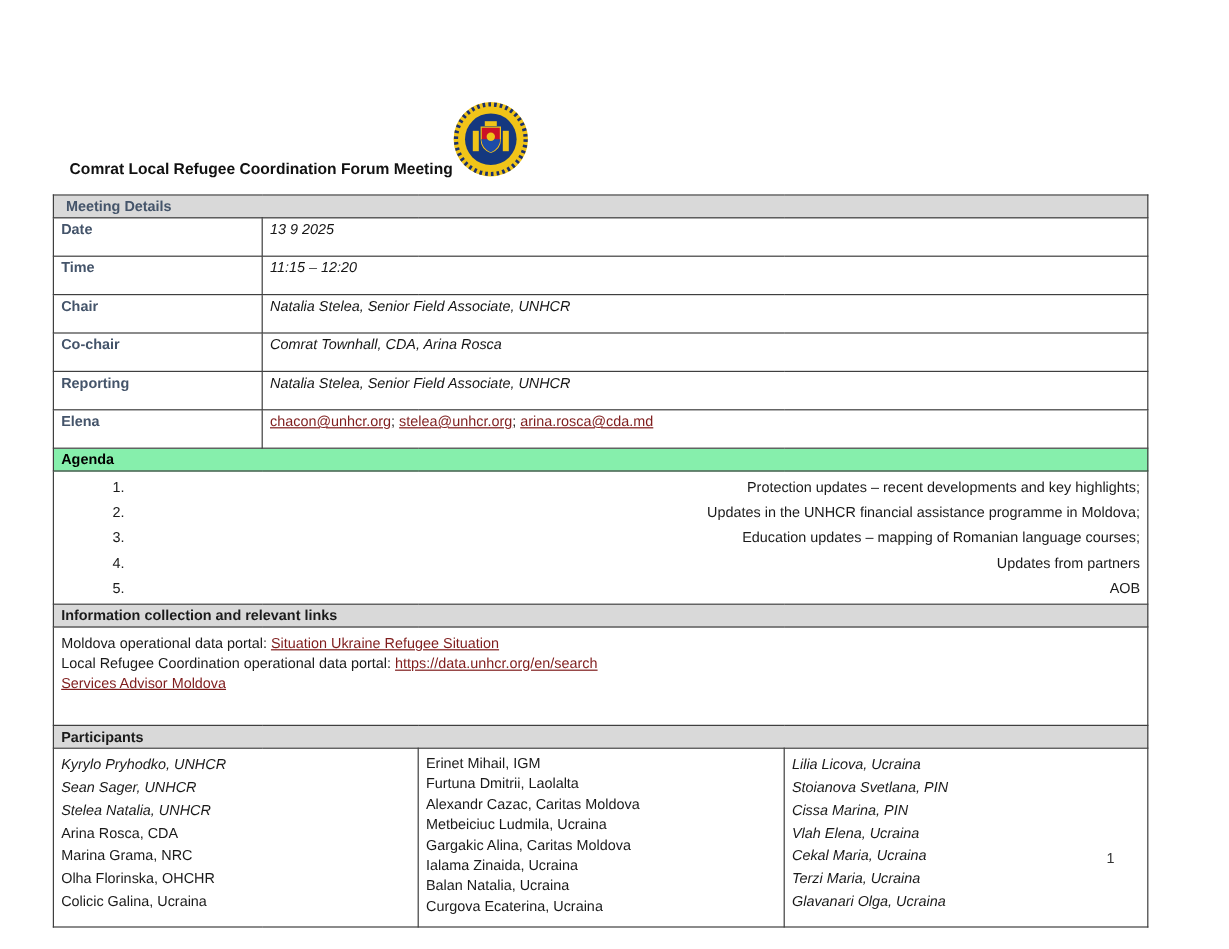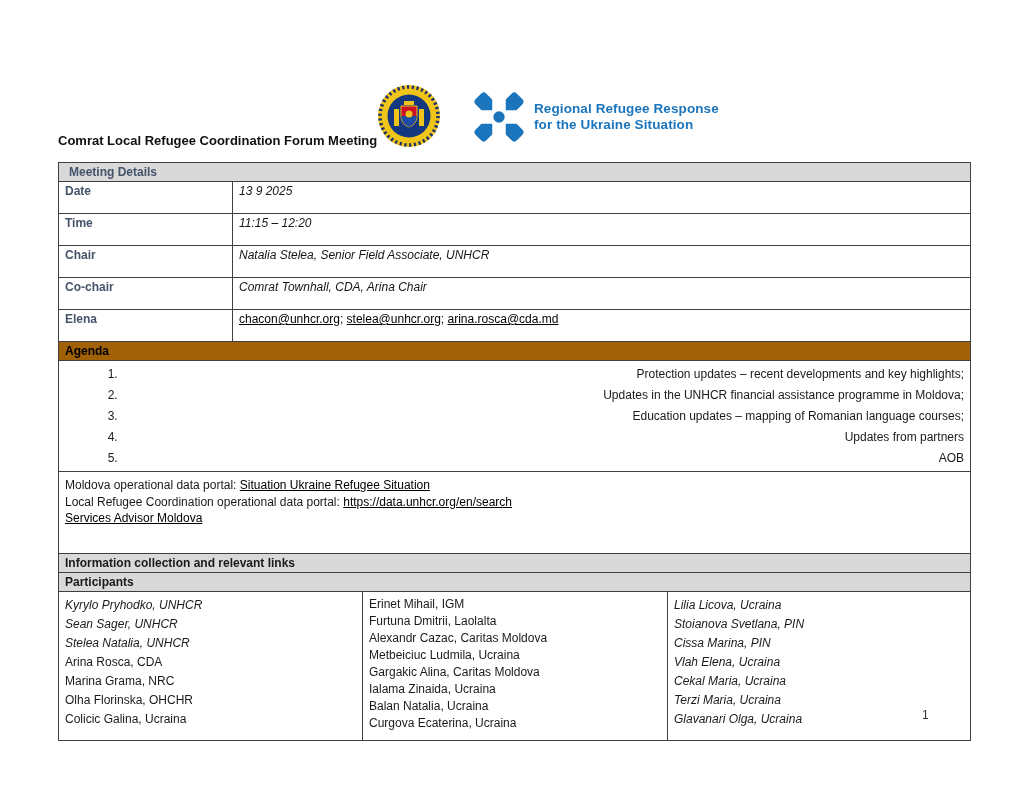--- a/index.html
+++ b/index.html
@@ -11,35 +11,35 @@
   }
   .logo-row { position:absolute; left:0; top:40px; width:1024px; height:72px; }
   .seal { position:absolute; left:377px; top:44px; width:64px; height:64px; }
   .rrr { position:absolute; left:472px; top:50px; display:flex; align-items:center; gap:8px; }
   .rrr-x { width:54px; height:54px; }
   .rrr-text { font-weight:bold; color:#1b75bc; font-size:13.5px; line-height:16px; letter-spacing:0.1px; }
 
   .doc-title { position:absolute; left:58px; top:133px; font-weight:bold; font-size:13px; color:#111; }
 
   table.doc {
-    position:absolute; left:58px; top:162px; width:912px;
+    position:absolute; left:44px; top:162px; width:912px;
     border-collapse:collapse; table-layout:fixed;
   }
   table.doc td { border:1px solid #3f3f3f; vertical-align:top; padding:2px 6px; }
   col.c1 { width:174px; } col.c2 { width:130px; } col.c3 { width:305px; } col.c4 { width:303px; }
 
   .hdr-gray { background:#d9d9d9; font-weight:bold; }
   .hdr-blue { color:#44546a; }
   .lbl { font-weight:bold; color:#44546a; }
   td.rowcell { height:32px; }
   .val-it { font-style:italic; color:#161616; }
-  a.lnk { color:#000000; text-decoration:underline; cursor:pointer; }
+  a.lnk { color:#7f1d1d; text-decoration:underline; cursor:pointer; }
   .sep { color:#1a1a1a; }
 
-  .agenda-hdr { font-weight:bold; color:#000; background:#a16207; }
+  .agenda-hdr { font-weight:bold; color:#000; background:#86efac; }
   ol.agenda { list-style:decimal; padding:4px 0 2px 56px; }
   ol.agenda li { margin-bottom:7px; padding-left:8px;text-align:right; }
   ol.agenda li:last-child { margin-bottom:2px; }
 
   .info-cell { padding:5px 6px 26px 6px !important; line-height:16.5px; }
 
   .pcol { line-height:19px; padding-top:4px !important; padding-bottom:8px !important; height:145px;margin-top:10px; }
   .pcol.tight { line-height:17px; }
   .it { font-style:italic; }
 
@@ -54,35 +54,20 @@
     <circle cx="32" cy="32" r="29" fill="none" stroke="#1a2f6e" stroke-width="3.5" stroke-dasharray="2.2 2.6"></circle>
     <circle cx="32" cy="32" r="24" fill="#f0c419"></circle>
     <circle cx="32" cy="32" r="21.5" fill="#14387f"></circle>
     <rect x="17" y="25" width="5" height="17" fill="#f0c419"></rect>
     <rect x="42" y="25" width="5" height="17" fill="#f0c419"></rect>
     <path d="M24 22 h16 v10 q0 8 -8 11 q-8 -3 -8 -11 Z" fill="#cc1126" stroke="#f0c419" stroke-width="1"></path>
     <path d="M24 32 h16 q-1 8 -8 11 q-7 -3 -8 -11 Z" fill="#1d4ca8"></path>
     <rect x="27" y="17" width="10" height="4" fill="#f0c419"></rect>
     <circle cx="32" cy="30" r="3.5" fill="#f0c419"></circle>
   </svg>
-  <div class="rrr">
-    <svg class="rrr-x" viewBox="0 0 100 100">
-      <g transform="translate(50,50)">
-        <rect x="-14" y="-54" width="28" height="108" rx="7" transform="rotate(45)" fill="#1b75bc"></rect>
-        <rect x="-14" y="-54" width="28" height="108" rx="7" transform="rotate(-45)" fill="#1b75bc"></rect>
-        <rect x="-50" y="-12.5" width="100" height="25" fill="#ffffff"></rect>
-        <rect x="-12.5" y="-50" width="25" height="100" fill="#ffffff"></rect>
-        <circle r="10.5" fill="#1b75bc"></circle>
-      </g>
-    </svg>
-    <div class="rrr-text">
-      <div>Regional Refugee Response</div>
-      <div>for the Ukraine Situation</div>
-    </div>
-  </div>
 </div>
 
 <div class="doc-title">Comrat Local Refugee Coordination Forum Meeting</div>
 
 <table class="doc">
   <colgroup>
       <col class="c1">
       <col class="c2">
       <col class="c3">
       <col class="c4">
@@ -100,21 +85,25 @@
   <tr>
     <td class="lbl rowcell">Time</td>
     <td colspan="3" class="val-it rowcell">11:15 – 12:20</td>
   </tr>
   <tr>
     <td class="lbl rowcell">Chair</td>
     <td colspan="3" class="val-it rowcell">Natalia Stelea, Senior Field Associate, UNHCR</td>
   </tr>
   <tr>
     <td class="lbl rowcell">Co-chair</td>
-    <td colspan="3" class="val-it rowcell">Comrat Townhall, CDA, Arina Chair</td>
+    <td colspan="3" class="val-it rowcell">Comrat Townhall, CDA, Arina Rosca</td>
+  </tr>
+  <tr>
+    <td class="lbl rowcell">Reporting</td>
+    <td colspan="3" class="val-it rowcell">Natalia Stelea, Senior Field Associate, UNHCR</td>
   </tr>
 
   <tr>
     <td class="lbl rowcell">Elena</td>
     <td colspan="3" class="rowcell">
       <a class="lnk">chacon@unhcr.org</a><span class="sep">; </span><a class="lnk">stelea@unhcr.org</a><span class="sep">; </span><a class="lnk">arina.rosca@cda.md</a>
     </td>
   </tr>
 
   <tr>
@@ -126,28 +115,28 @@
         <li>Protection updates – recent developments and key highlights;</li>
         <li>Updates in the UNHCR financial assistance programme in Moldova;</li>
         <li>Education updates – mapping of Romanian language courses;</li>
         <li>Updates from partners</li>
         <li>AOB</li>
       </ol>
     </td>
   </tr>
 
   <tr>
+    <td colspan="4" class="hdr-gray">Information collection and relevant links</td>
+  </tr>
+  <tr>
     <td colspan="4" class="info-cell">
       <div><span>Moldova operational data portal: </span><a class="lnk">Situation Ukraine Refugee Situation</a></div>
       <div><span>Local Refugee Coordination operational data portal: </span><a class="lnk">https://data.unhcr.org/en/search</a></div>
       <div><a class="lnk">Services Advisor Moldova</a></div>
     </td>
-  </tr>
-  <tr>
-    <td colspan="4" class="hdr-gray">Information collection and relevant links</td>
   </tr>
 
   <tr>
     <td colspan="4" class="hdr-gray">Participants</td>
   </tr>
   <tr>
     <td colspan="2" class="pcol">
       <div class="it">Kyrylo Pryhodko, UNHCR</div>
       <div class="it">Sean Sager, UNHCR</div>
       <div class="it">Stelea Natalia, UNHCR</div>

